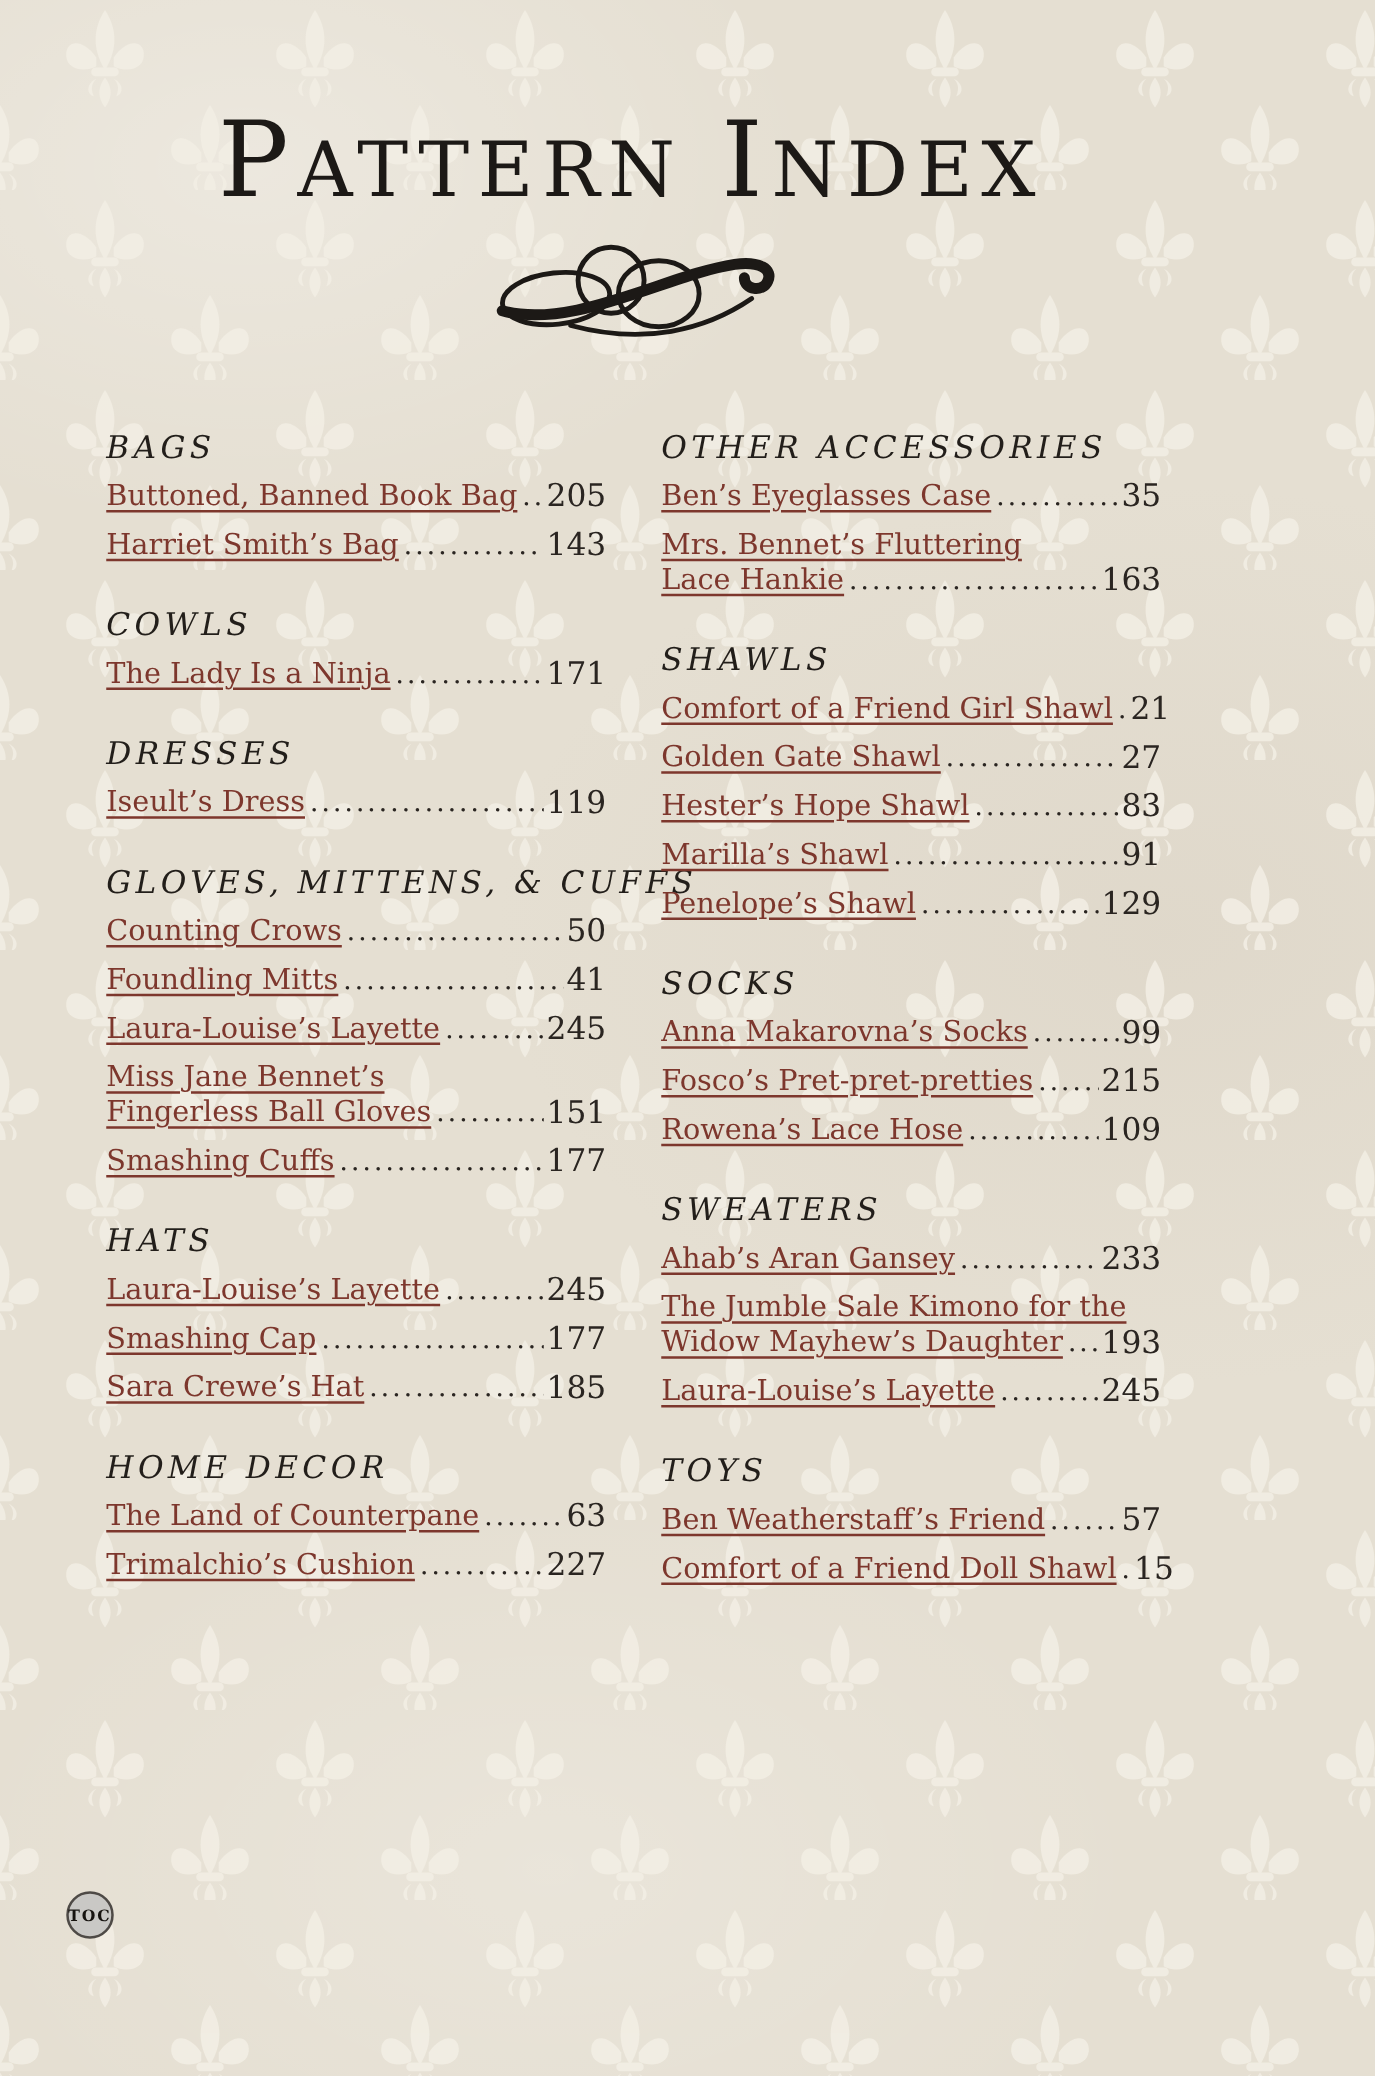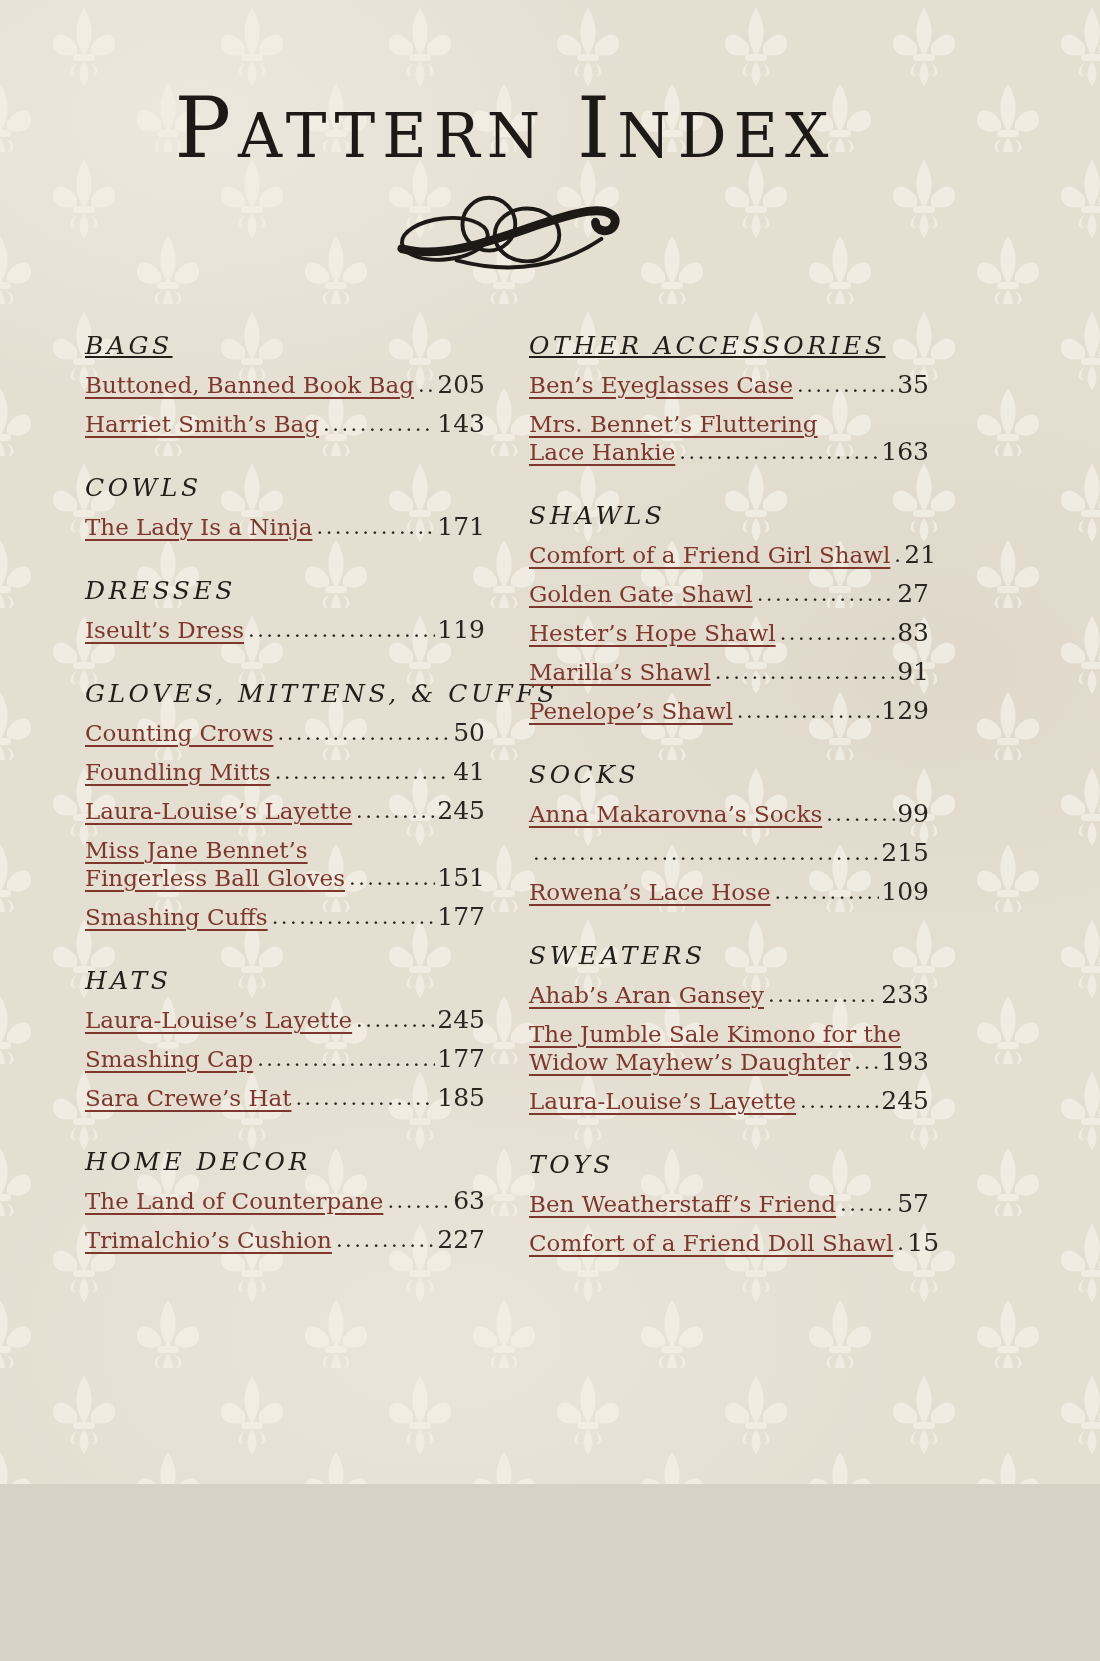--- a/index.html
+++ b/index.html
@@ -1,18 +1,18 @@
 <!DOCTYPE html>
 <html style="--bg: #e5dfd2; --motif: #f3efe5; --ink: #1c1916; --accent: #7d372d; --toc-fill: #c9c8c5;"><head>
 <meta charset="utf-8">
 <style>
   html,body{margin:0;padding:0;background:#d8d2c6;}
   .page{
     position:relative;
-    width:1100px;height:1484px;
+    width:1100px;height:1661px;
     overflow:hidden;
     font-family:"DejaVu Serif","Liberation Serif",serif;
     background:
       radial-gradient(ellipse 700px 450px at 18% 8%, rgba(255,255,255,.28), transparent 65%),
       radial-gradient(ellipse 900px 600px at 85% 45%, rgba(203,192,176,.22), transparent 60%),
       radial-gradient(ellipse 800px 500px at 40% 90%, rgba(255,255,255,.18), transparent 60%),
       var(--bg,#e5dfd2);
   }
   .damask{position:absolute;left:0;top:0;opacity:.85;pointer-events:none;}
   .motif{fill:var(--motif,#f3efe5);}
@@ -25,21 +25,21 @@
   .flourish{display:inline-block;}
   .flourish-stroke{fill:none;stroke:var(--ink,#1c1916);stroke-linecap:round;}
 
   .columns{position:absolute;top:330px;left:85px;display:flex;gap:44px;}
   .index-column{width:400px;}
   .section-header{
     font-size:25px;font-style:italic;font-weight:normal;
     letter-spacing:.14em;color:#221e1a;
     line-height:31px;margin:34px 0 10px 0;white-space:nowrap;
   }
-  .index-section:first-child .section-header{margin-top:0;text-decoration:underline;}
+  .index-section:first-child .section-header{margin-top:12px;}
   .entry{margin-bottom:11px;cursor:pointer;}
   .entry-line{display:flex;align-items:flex-start;line-height:28px;white-space:nowrap;}
   .entry-title{
     font-size:23px;color:var(--accent,#7d372d);
     text-decoration:underline;
     text-decoration-color:var(--accent,#7d372d);
     text-decoration-thickness:1.5px;
     text-underline-offset:4px;
   }
   .leader{
@@ -283,20 +283,21 @@
           <h2 class="section-header">SOCKS</h2>
           <div class="entry">
             <div class="entry-line">
               <span class="entry-title">Anna Makarovna’s Socks</span>
               <span class="leader"></span>
               <span class="page-num">99</span>
             </div>
           </div>
           <div class="entry">
             <div class="entry-line">
+              <span class="entry-title">Fosco’s Pret-pret-pretties</span>
               <span class="leader"></span>
               <span class="page-num">215</span>
             </div>
           </div>
           <div class="entry">
             <div class="entry-line">
               <span class="entry-title">Rowena’s Lace Hose</span>
               <span class="leader"></span>
               <span class="page-num">109</span>
             </div>

